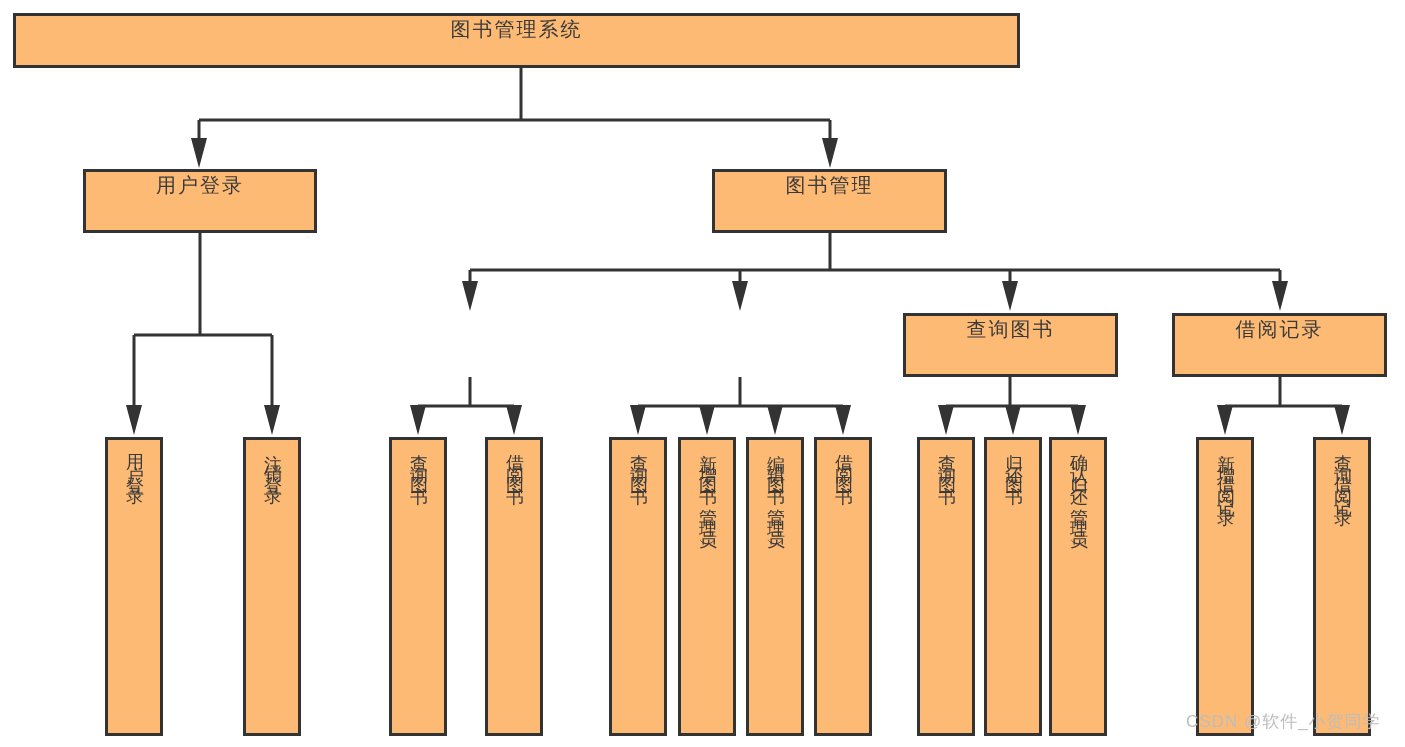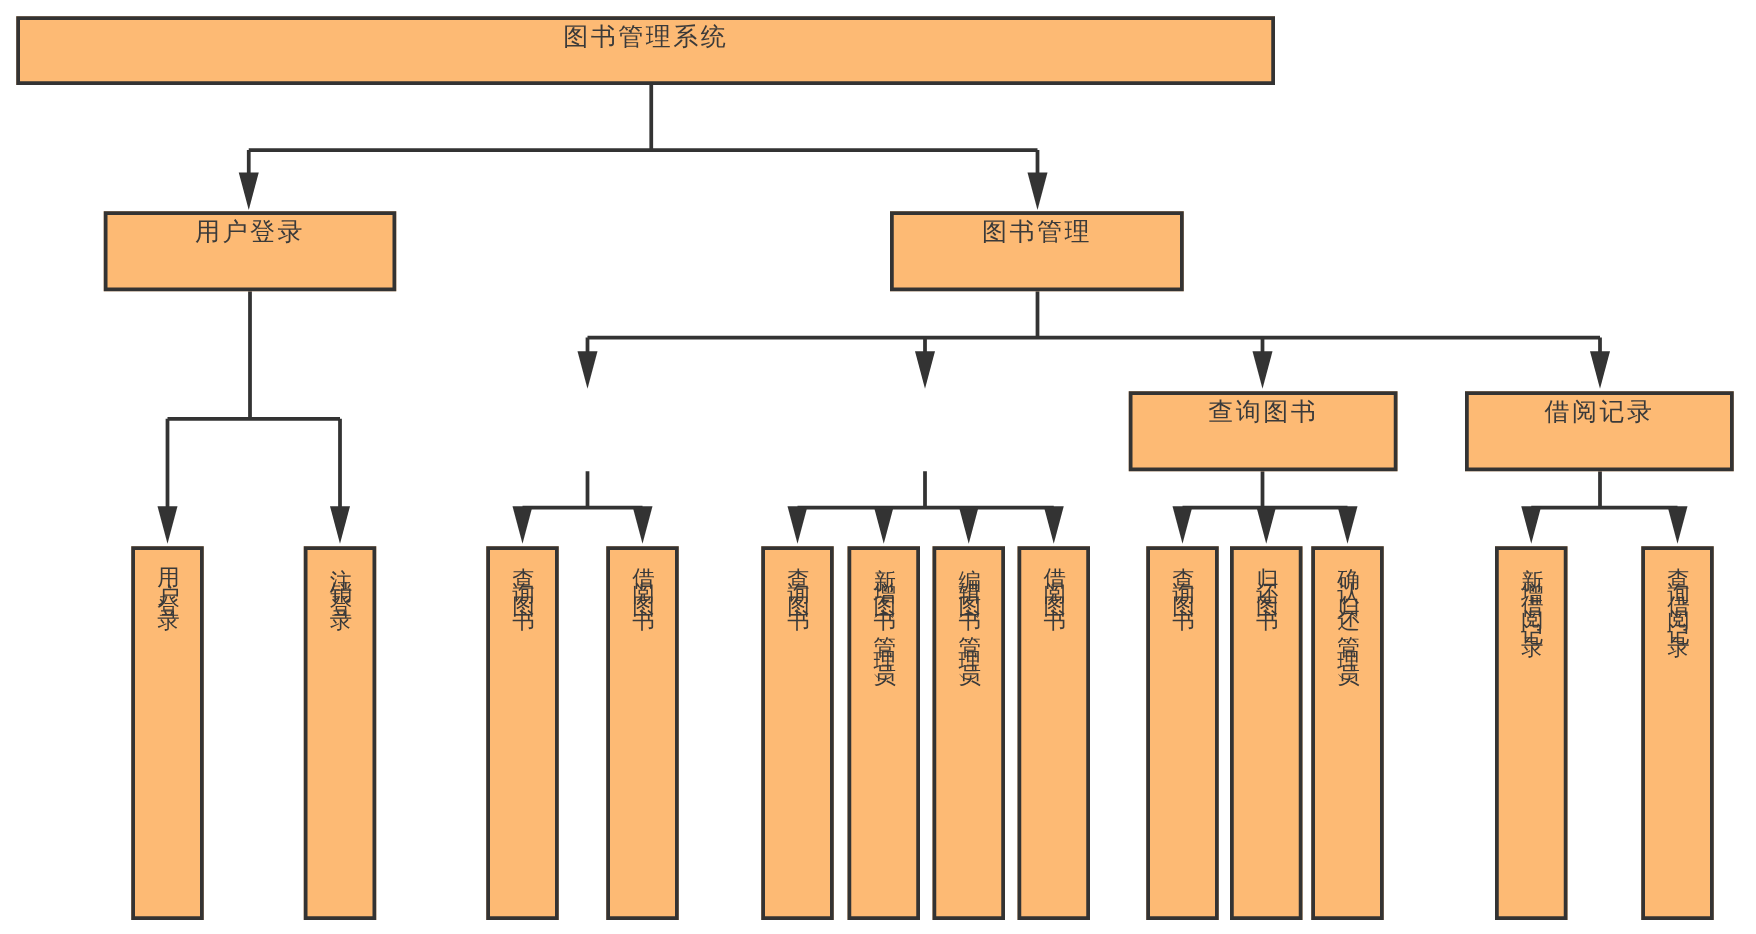--- a/index.html
+++ b/index.html
@@ -132,14 +132,15 @@
     <span class="vlabel">确认归还（管理员）</span>
   </div>
 
   <div class="node" style="left:1196px;top:437px;width:58px;height:299px;">
     <span class="vlabel">新增借阅记录</span>
   </div>
   <div class="node" style="left:1313px;top:437px;width:58px;height:299px;">
     <span class="vlabel">查询借阅记录</span>
   </div>
 
+  <div class="watermark">CSDN @软件_小贺同学</div>
 
 </div>
 
 </body></html>

